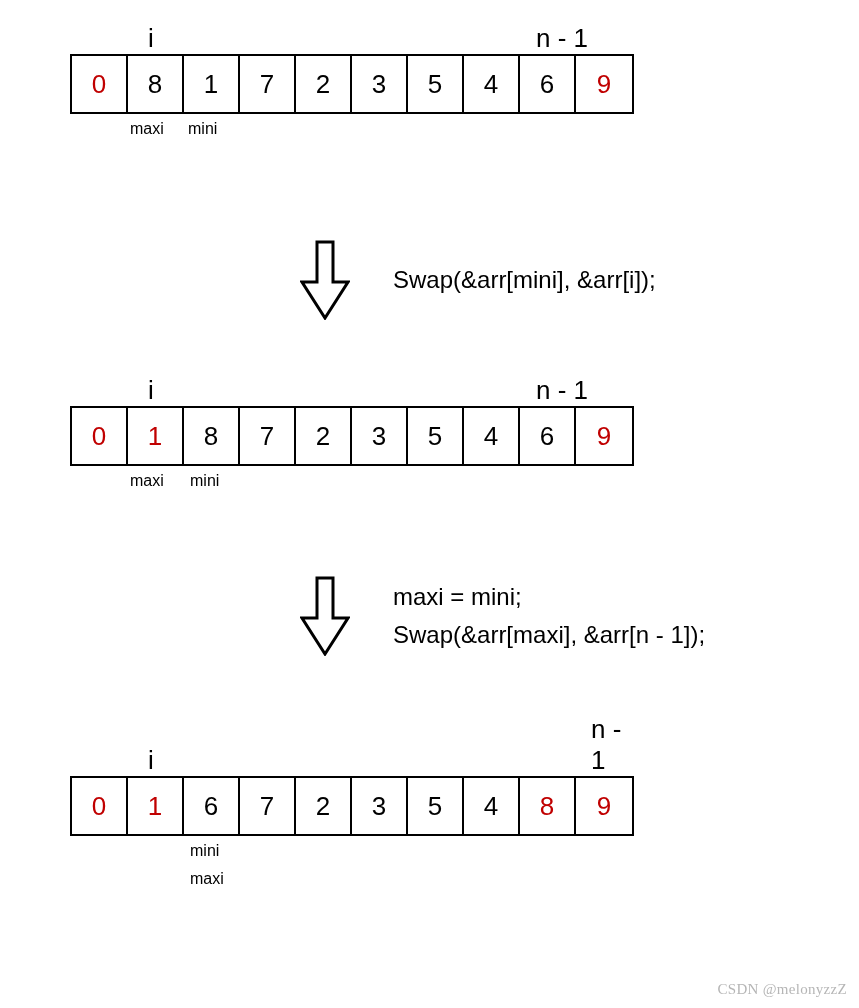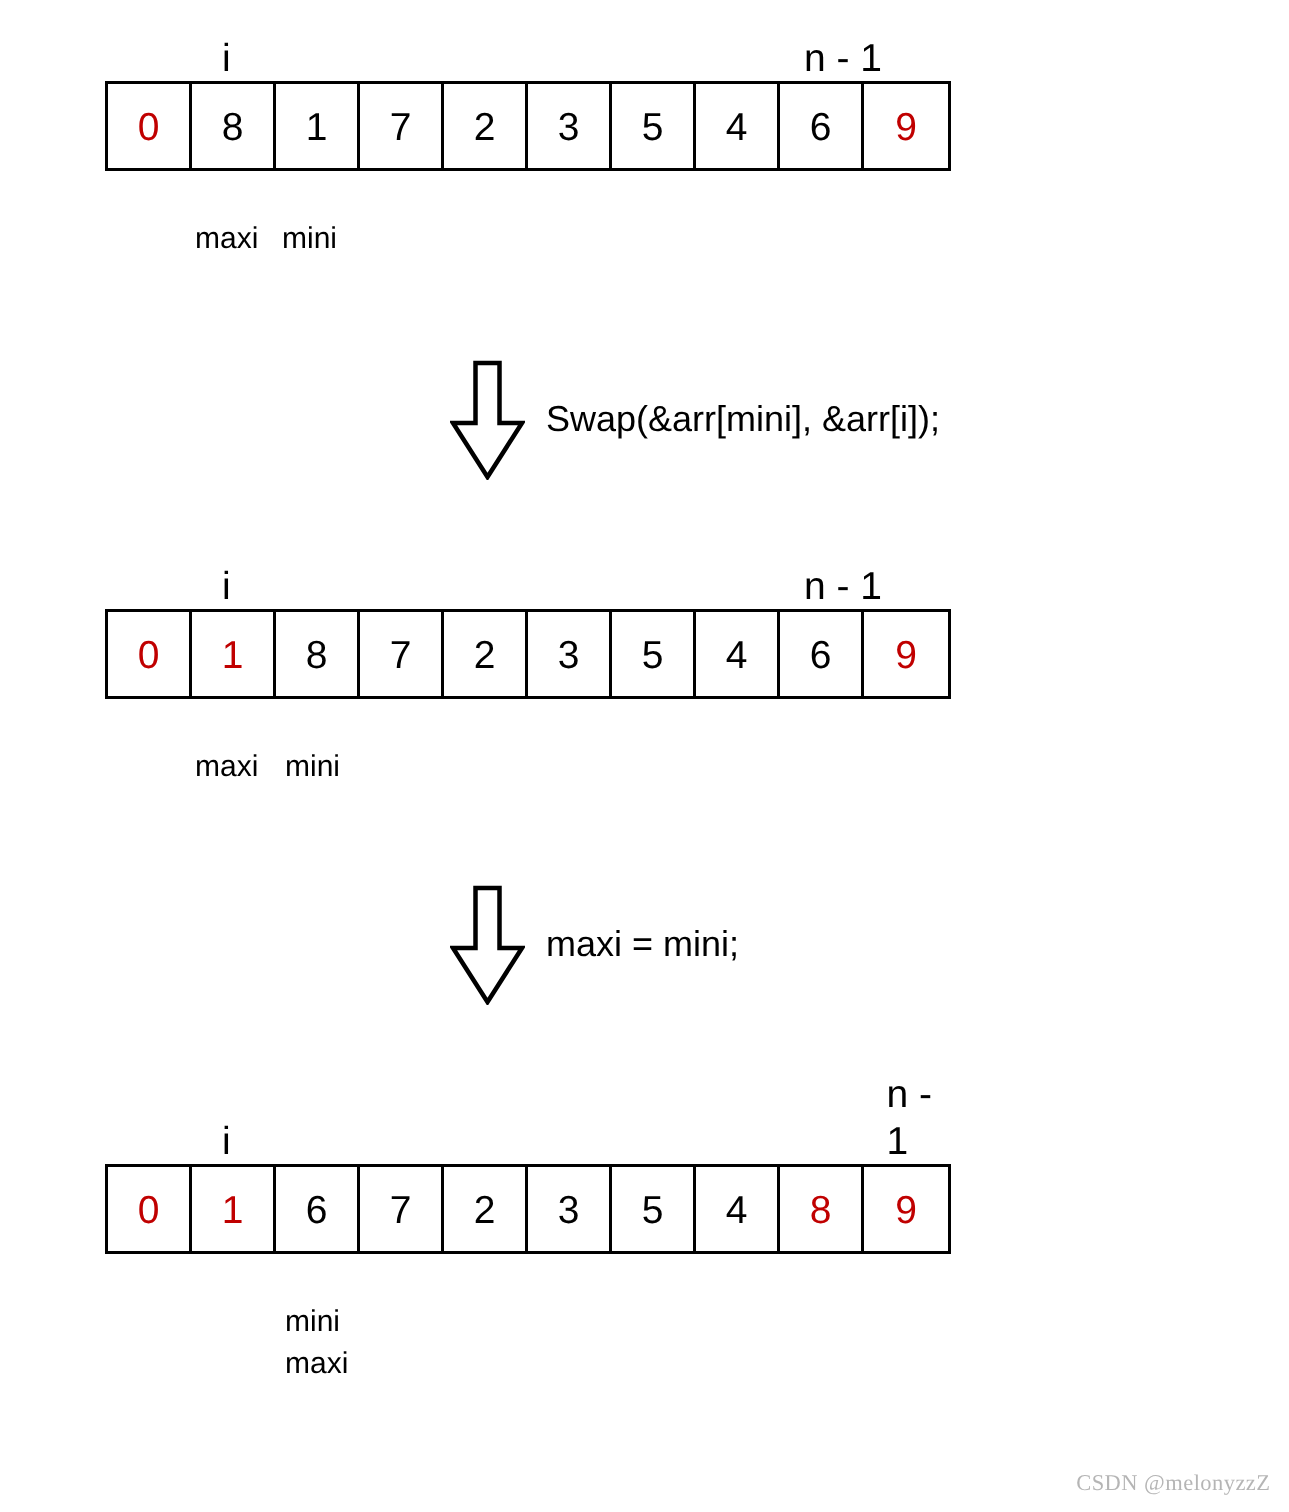--- a/index.html
+++ b/index.html
@@ -41,36 +41,36 @@
   }
   .cell:last-child {
     border-right: none;
   }
   .red {
     color: #c00000;
   }
   .bot-labels {
     position: relative;
     height: 60px;
-    font-size: 20px;
-    margin-top: 28px;
+    font-size: 16px;
   }
   .bot-labels span {
     position: absolute;
     top: 6px;
     white-space: nowrap;
   }
   .bot-labels .line2 {
     top: 34px;
   }
   .arrow-block {
     position: absolute;
     left: 300px;
     display: flex;
     align-items: center;
+    gap: 29px;
   }
   .arrow-svg {
     width: 50px;
     height: 80px;
     flex-shrink: 0;
   }
   .arrow-text {
     font-size: 24px;
     margin-left: 14px;
     line-height: 1.6;
@@ -134,26 +134,27 @@
     <div class="cell">4</div>
     <div class="cell">6</div>
     <div class="cell red">9</div>
   </div>
   <div class="bot-labels">
     <span style="left:60px;">maxi</span>
     <span style="left:120px;">mini</span>
   </div>
 </div>
 
-<div class="arrow-block" style="top:590px;justify-content:flex-end;">
+<div class="arrow-block" style="top:576px;justify-content:flex-end;">
   <svg class="arrow-svg" viewBox="0 0 50 80">
     <path d="M17 2 H33 V42 H48 L25 78 L2 42 H17 Z" fill="#ffffff" stroke="#000" stroke-width="3"></path>
   </svg>
   <div class="arrow-text">
     <div>maxi = mini;</div>
+    <div>Swap(&amp;arr[maxi], &amp;arr[n - 1]);</div>
   </div>
 </div>
 
 <div class="stage" style="top:740px;">
   <div class="top-labels">
     <span style="left:78px;">i</span>
     <span style="left:521px;">n - 1</span>
   </div>
   <div class="array">
     <div class="cell red">0</div>

